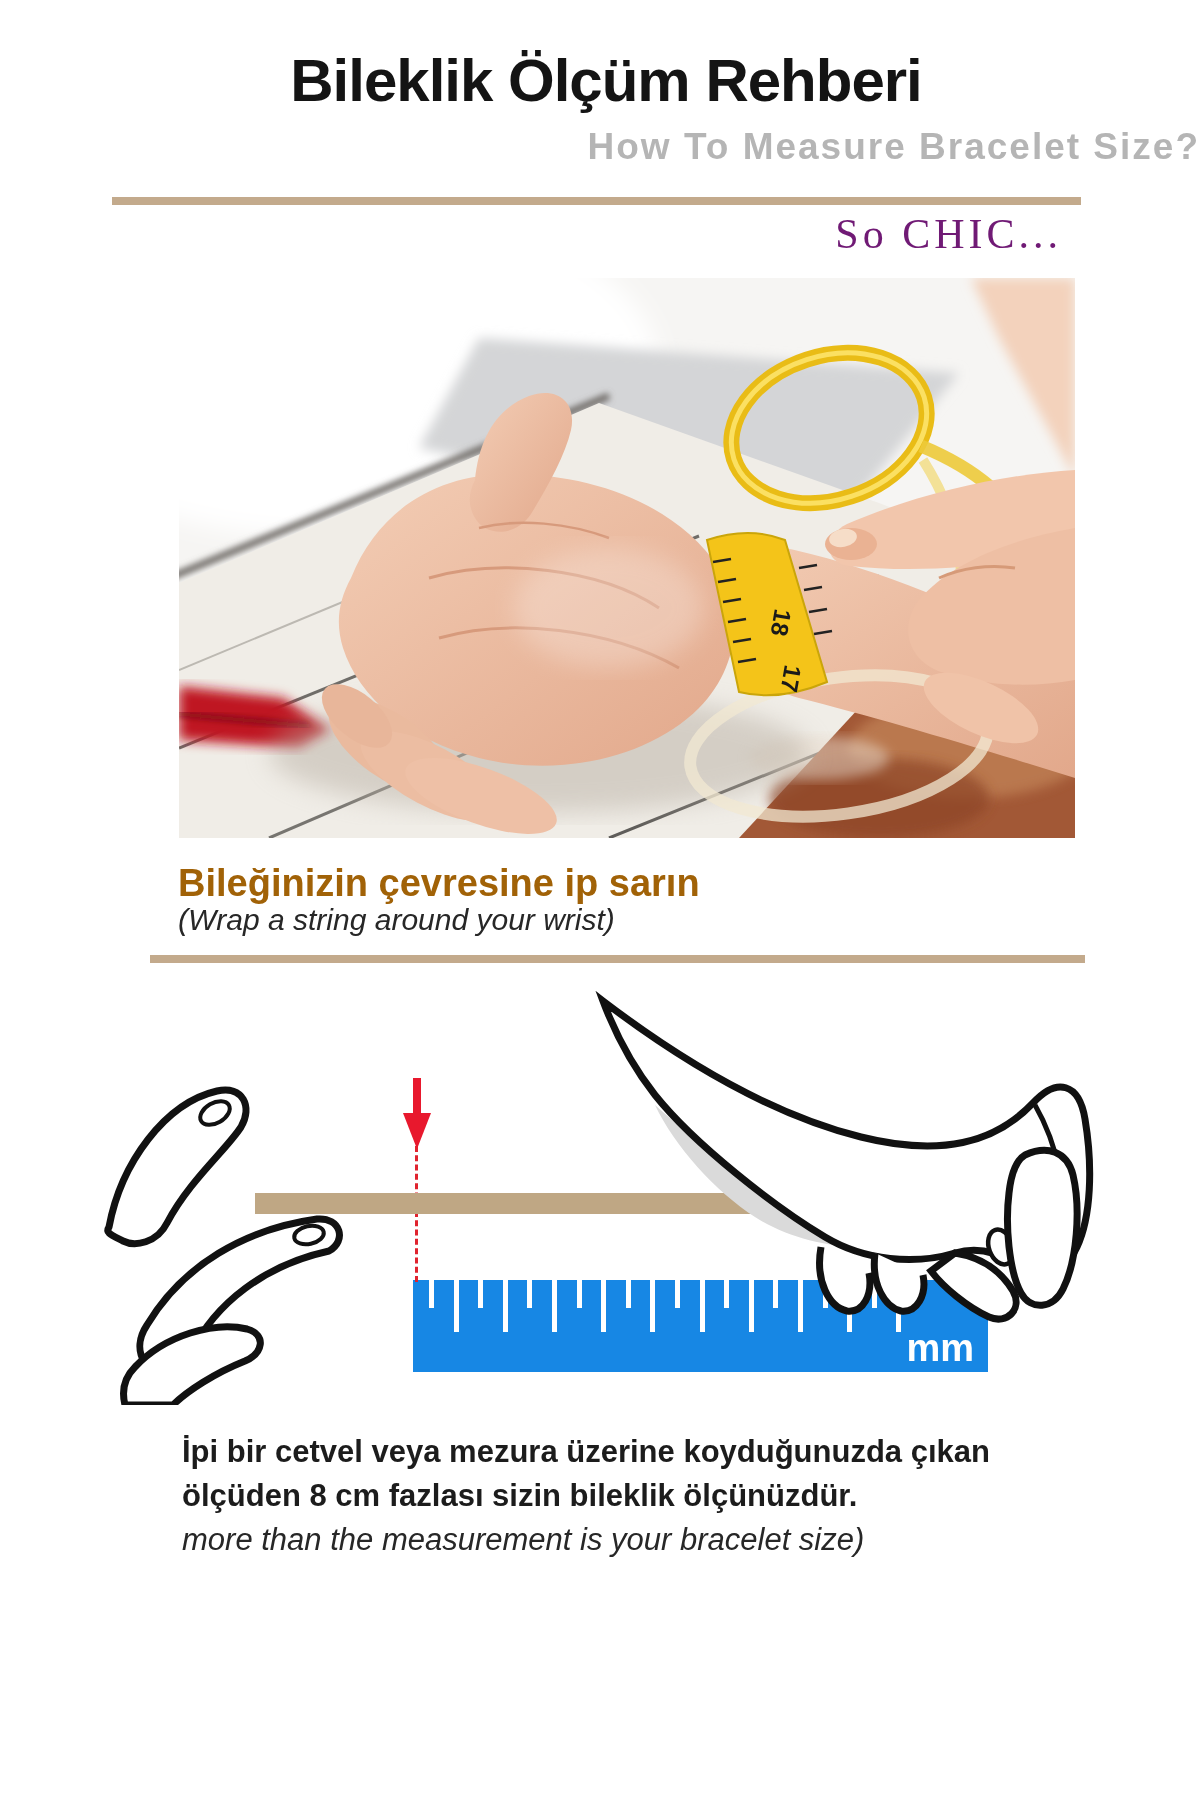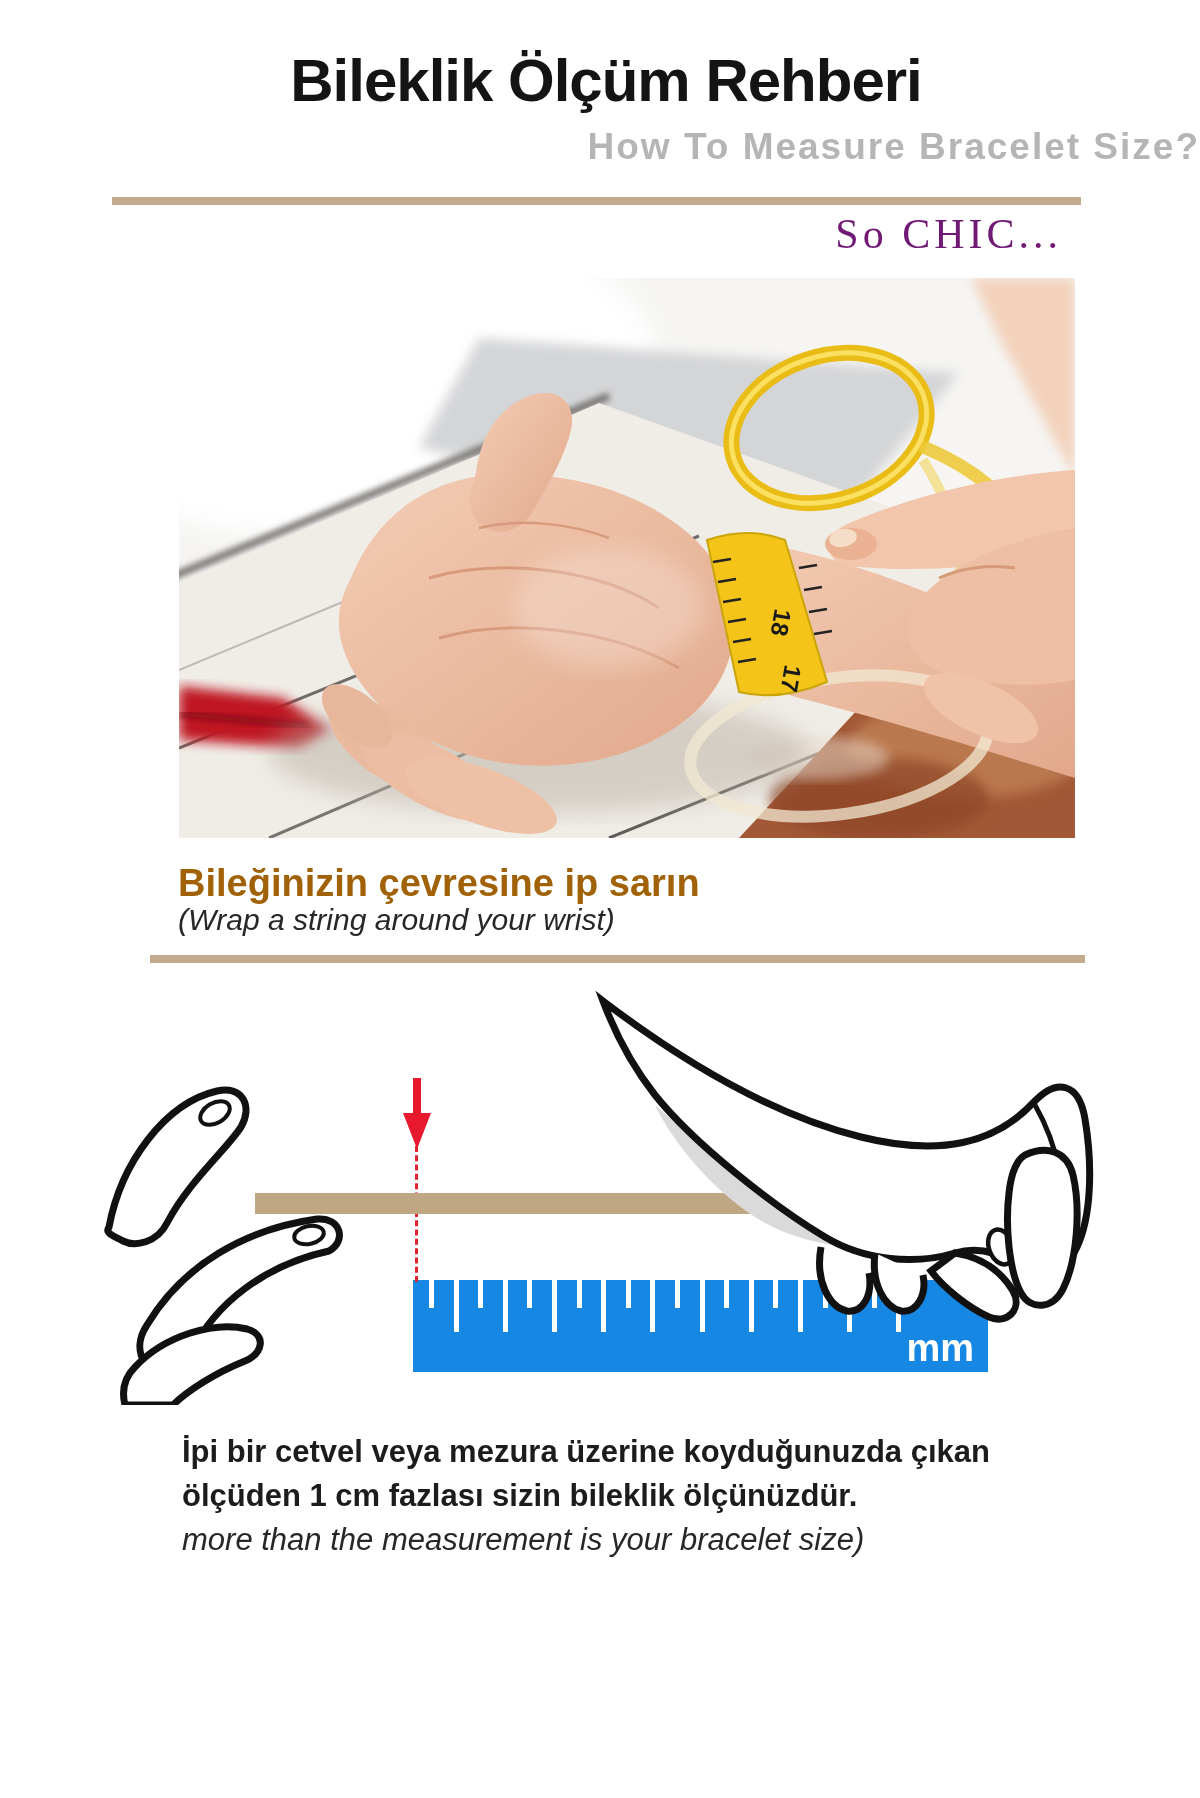--- a/index.html
+++ b/index.html
@@ -207,17 +207,17 @@
       <path d="M 860 268 C 886 272 906 286 918 306 C 928 324 912 340 894 332 C 872 322 848 302 836 286 Z" fill="#ffffff" stroke="#111111" stroke-width="7"></path>
       <ellipse cx="906" cy="262" rx="18" ry="12" fill="#ffffff" stroke="#111111" stroke-width="4.5" transform="rotate(70 906 262)"></ellipse>
       <path d="M 930 170 C 952 160 972 166 978 190 C 986 224 982 276 968 304 C 958 324 936 326 926 308 C 914 286 910 240 914 208 C 916 190 920 176 930 170 Z" fill="#ffffff" stroke="#111111" stroke-width="7"></path>
       <path d="M 726 262 C 720 296 734 322 752 326 C 768 328 778 310 774 288" fill="#ffffff" stroke="#111111" stroke-width="7"></path>
       <path d="M 780 268 C 776 300 790 322 806 326 C 822 328 832 310 828 290" fill="#ffffff" stroke="#111111" stroke-width="7"></path>
     </g>
   </svg>
 
   <div class="cap2">
     <div class="b">İpi bir cetvel veya mezura üzerine koyduğunuzda çıkan</div>
-    <div class="b">ölçüden 1 cm fazlası sizin bileklik ölçünüzdür.</div>
+    <div class="b">ölçüden 8 cm fazlası sizin bileklik ölçünüzdür.</div>
     <div class="i">more than the measurement is your bracelet size)</div>
   </div>
 
 </div>
 
 </body></html>

